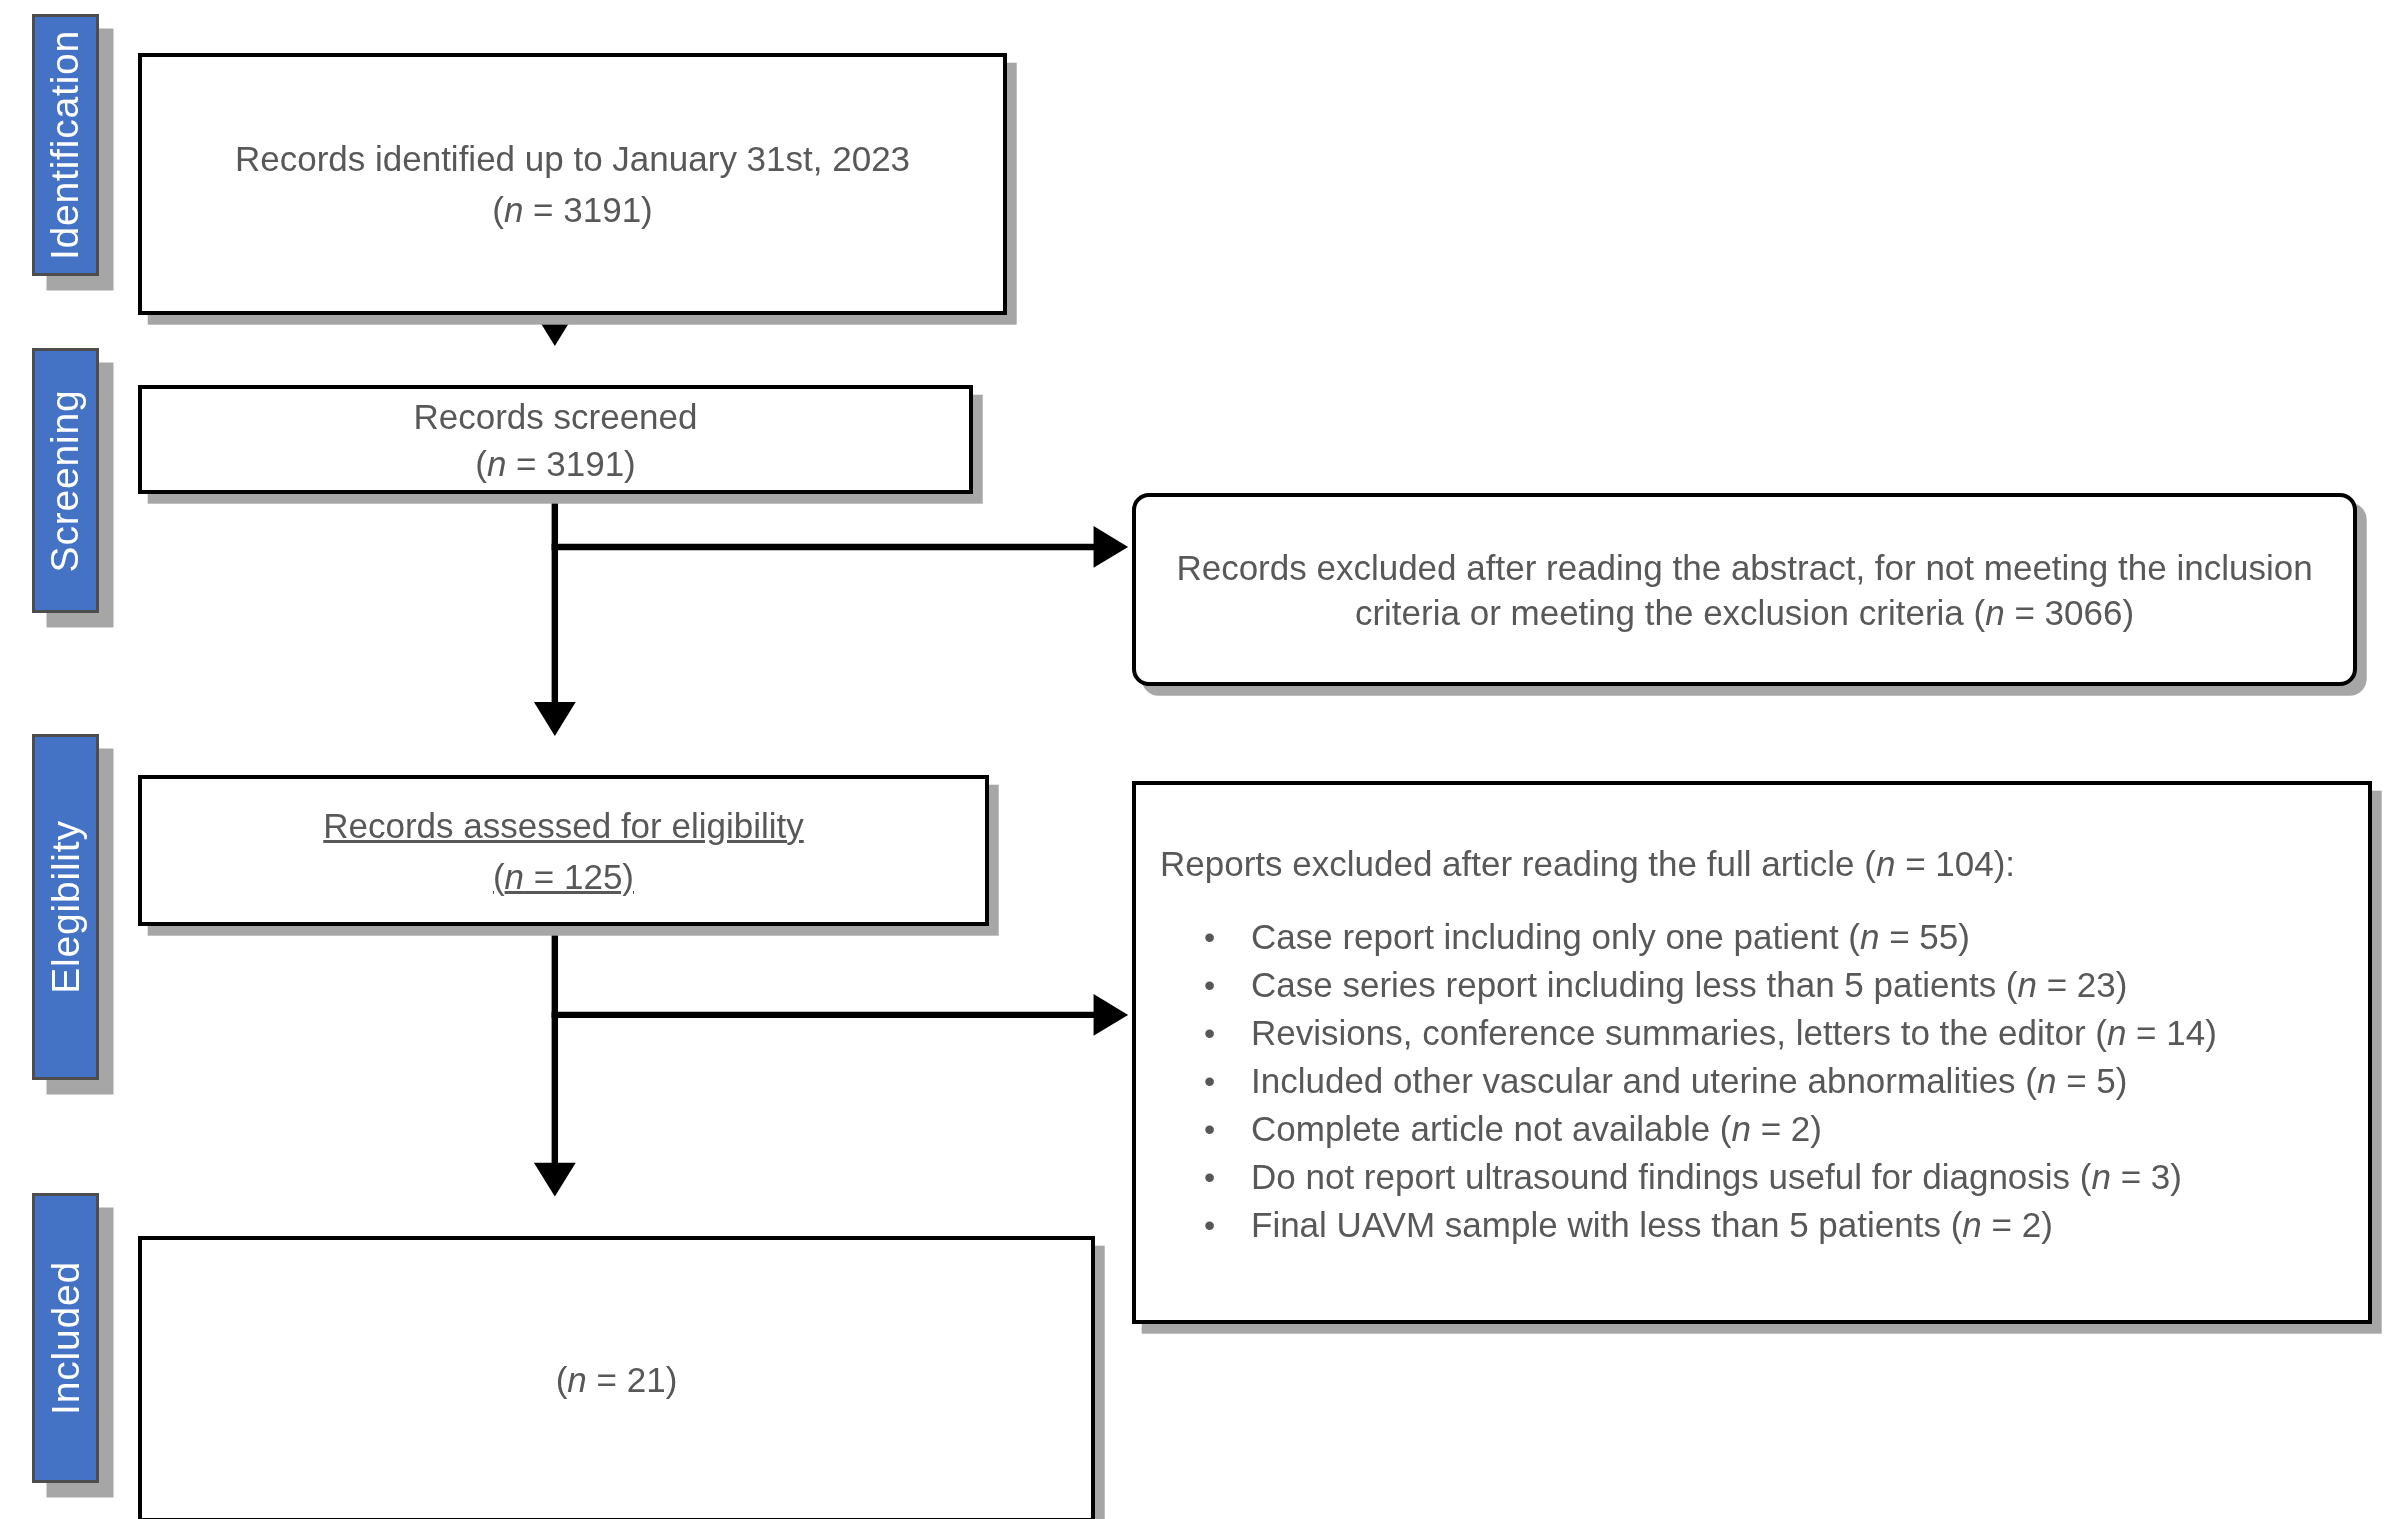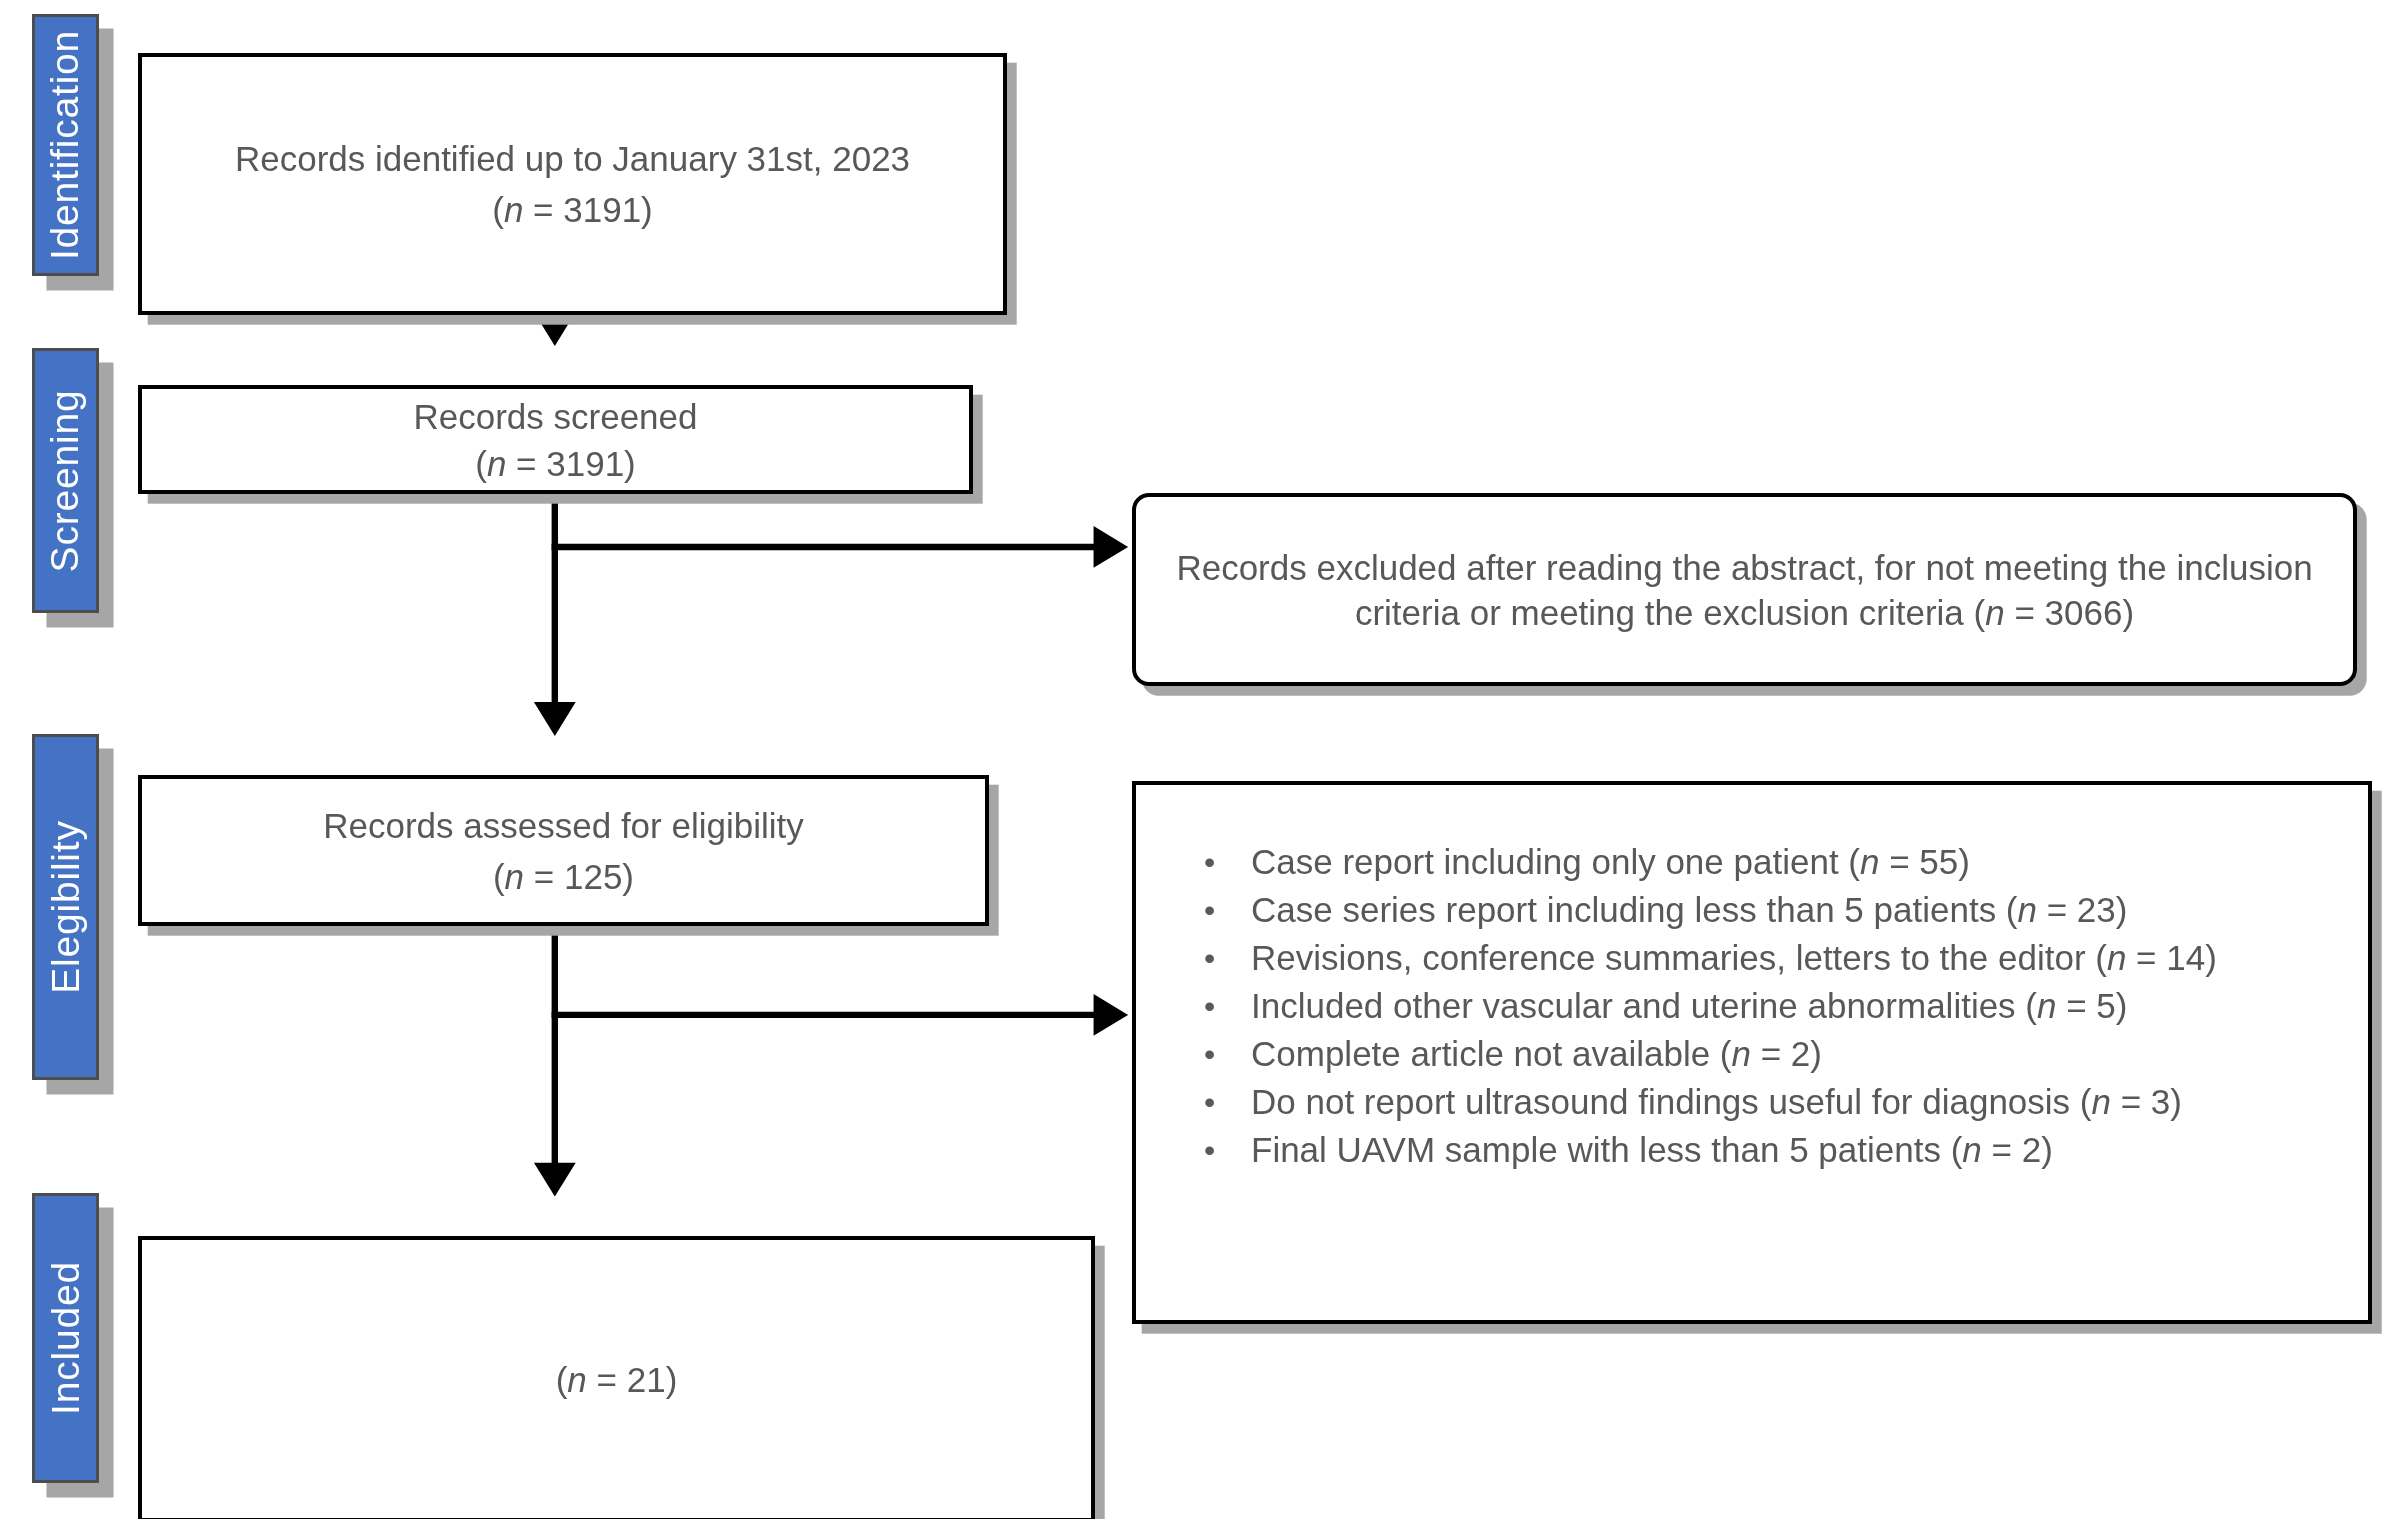--- a/index.html
+++ b/index.html
@@ -45,21 +45,21 @@
     line-height:51px;
     color:var(--text-gray);
     margin-top:39px;
   }
   .fbox.center{
     display:flex;flex-direction:column;align-items:center;justify-content:center;
     text-align:center;
   }
   #box-identified{left:138px;top:13.7px;width:869px;height:262px;}
   #box-screened{left:138px;top:346px;width:835px;height:109px;line-height:47px;}
-  #box-assessed{left:138px;top:736px;width:851px;height:151px;}
+  #box-assessed{left:138px;top:736px;width:851px;height:151px;text-decoration:underline;}
   #box-included{left:138px;top:1197px;width:957px;height:286px;}
   #box-excluded-abstract{
     left:1132px;top:454px;width:1225px;height:193px;
     line-height:45px;padding:15px 32px;border-radius:17px;
   }
   #box-excluded-fulltext{
     left:1132px;top:742px;width:1240px;height:543px;
     padding:53px 16px 0 24px;
   }
   #box-excluded-fulltext .heading{margin:0 0 24px 0;}
@@ -140,20 +140,21 @@
 
   <div class="fbox center" id="box-included">
     <div>(<i>n</i> = 21)</div>
   </div>
 
   <div class="fbox center" id="box-excluded-abstract">
     <div>Records excluded after reading the abstract, for not meeting the inclusion criteria or meeting the exclusion criteria (<i>n</i> = 3066)</div>
   </div>
 
   <div class="fbox" id="box-excluded-fulltext">
+    <p class="heading">Reports excluded after reading the full article (<i>n</i> = 104):</p>
     <ul>
         <li>Case report including only one patient (<i>n</i> = 55)</li>
         <li>Case series report including less than 5 patients (<i>n</i> = 23)</li>
         <li>Revisions, conference summaries, letters to the editor (<i>n</i> = 14)</li>
         <li>Included other vascular and uterine abnormalities (<i>n</i> = 5)</li>
         <li>Complete article not available (<i>n</i> = 2)</li>
         <li>Do not report ultrasound findings useful for diagnosis (<i>n</i> = 3)</li>
         <li>Final UAVM sample with less than 5 patients (<i>n</i> = 2)</li>
       </ul>
   </div>

